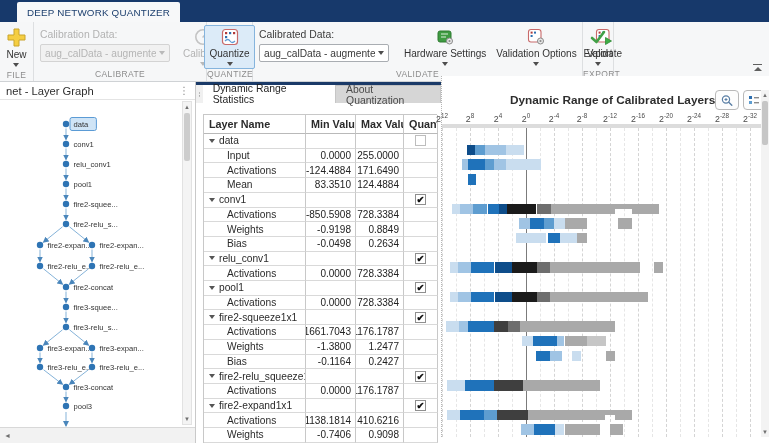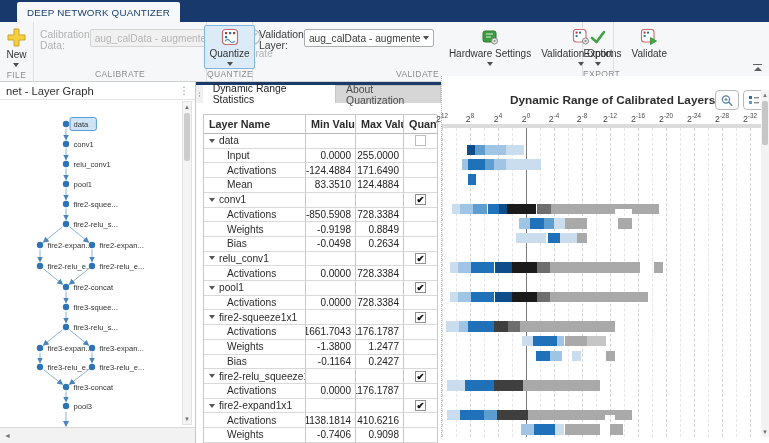--- a/index.html
+++ b/index.html
@@ -14,21 +14,21 @@
   .toolbar { position:absolute; left:0; top:22px; width:769px; height:60px; background:#f6f7f8; border-bottom:1px solid #cfd2d5; display:flex; }
   .tsec { position:relative; height:100%; border-right:1px solid #dddfe1; display:flex; flex-direction:column; }
   .tsec-body { flex:1; display:flex; align-items:flex-start; padding-top:3px; }
   .tsec-label { height:13px; text-align:center; font-size:8.5px; color:#8c8c8c; letter-spacing:.4px; line-height:11px; }
   .tbtn { display:flex; flex-direction:column; align-items:center; justify-content:flex-start; padding:2px 4px; border:1px solid transparent; border-radius:2px; color:#333; font-size:10px; }
   .tbtn .cap { margin-top:2px; white-space:nowrap; }
   .caret { width:0; height:0; border-left:3.5px solid transparent; border-right:3.5px solid transparent; border-top:4px solid #4d4d4d; margin-top:3px; }
   .caret.dis { border-top-color:#b9b9b9; }
   .tbtn.disabled { color:#b2b2b2; }
   .tbtn.selected { background:#dcebf8; border:1px solid #85b4dd; }
-  .fieldcol { display:flex; flex-direction:row; padding:4px 6px 0 6px; }
+  .fieldcol { display:flex; flex-direction:column; padding:4px 6px 0 6px; }
   .fieldlbl { font-size:10.4px; color:#3c3c3c; margin-bottom:4px; }
   .fieldlbl.dis { color:#b2b2b2; }
   .combo { width:130px; height:18px; border:1px solid #a9adb2; border-radius:2px; background:#fff; display:flex; align-items:center; font-size:10.2px; color:#3a3a3a; padding:0 4px; }
   .combo .cv { flex:1; overflow:hidden; white-space:nowrap; }
   .combo.dis { background:#f1f1f1; border-color:#d3d3d3; color:#b5b5b5; }
   .combo .caret { margin:0 0 0 3px; }
   .collapse-ic { position:absolute; right:6px; bottom:8px; width:11px; height:9px; }
   .collapse-ic .bar { width:9px; height:0; border-top:1.4px solid #5f5f5f; margin:0 auto; }
   .collapse-ic .tri { width:0; height:0; border-left:4px solid transparent; border-right:4px solid transparent; border-bottom:4px solid #5f5f5f; margin:2px auto 0; }
 
@@ -155,21 +155,21 @@
           <span class="cap">Quantize</span>
           <span class="caret"></span>
         </div>
       </div>
       <div class="tsec-label">QUANTIZE</div>
     </div>
 
     <div class="tsec" style="width:330px">
       <div class="tsec-body">
         <div class="fieldcol">
-          <span class="fieldlbl">Validation Layer:</span>
+          <span class="fieldlbl">Calibrated Data:</span>
           <div class="combo">
             <span class="cv">aug_calData - augmentedIma...</span>
             <span class="caret"></span>
           </div>
         </div>
         <div class="tbtn" style="margin-left:4px">
           <span style="position:relative">
             <svg class="ic" width="18" height="18" viewBox="0 0 18 18">
                 <rect x="2" y="3" width="13" height="11" rx="2" fill="#3e9b41" stroke="#2e7a31"></rect>
                 <path d="M5 6 h7 M5 9 h5" stroke="#d9f0d9" stroke-width="1.2"></path>

